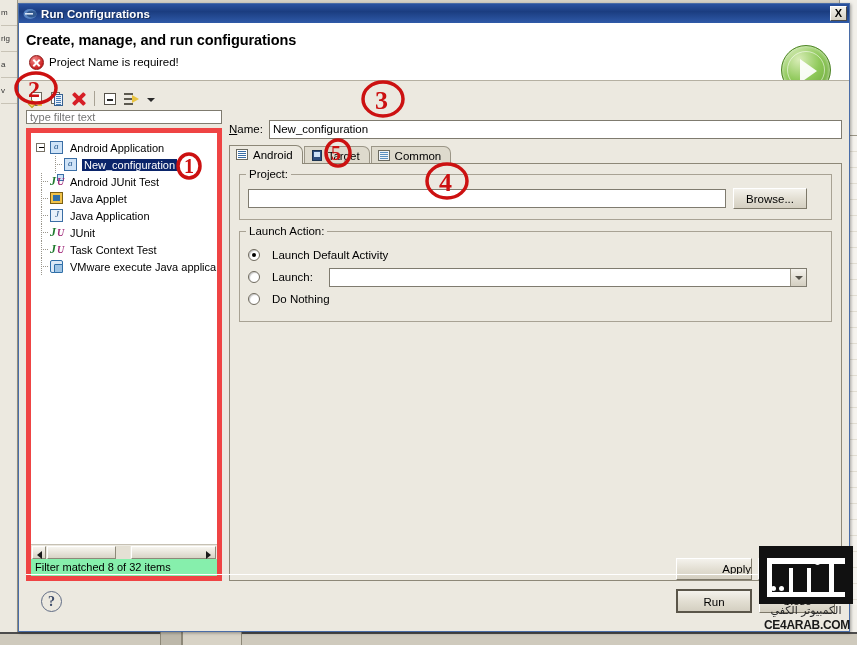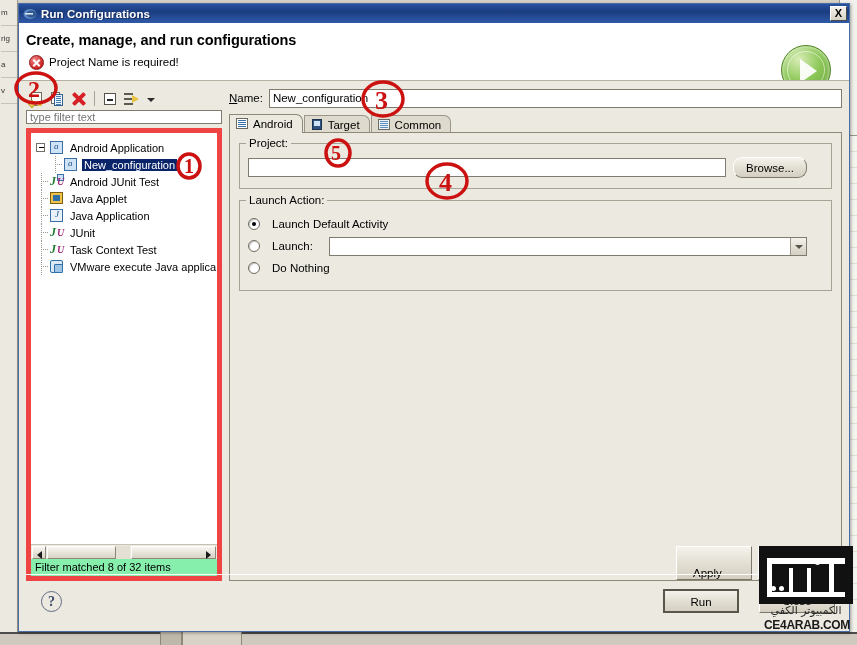--- a/index.html
+++ b/index.html
@@ -242,21 +242,21 @@
   .sb-thumb{position:absolute;left:0;top:0;height:13px;width:83%;
     background:linear-gradient(to bottom,#f7f5ef,#d8d3c6);
     border:1px solid #8d8878;border-top-color:#fff;border-left-color:#fff;cursor:pointer;}
   .tree-status {
     height: 17px; line-height:16px; padding-left:4px; font-size:11px; color:#000;
     background:#86efac; flex:none;
   }
 
   
   .right { flex: 1; display: flex; flex-direction: column; }
-  .name-row { display:flex; align-items:center; height: 22px; }
+  .name-row { display:flex; align-items:center; height: 22px; margin-top: 31px; }
   .name-label { font-size:11.5px; color:#000; margin-right:6px; }
   .name-label u { text-decoration: underline; }
   .name-input {
     flex:1; height:19px; background:#ffffff;
     border:1px solid #7f7b6f; font-size:11.5px; color:#000;
     padding: 1px 3px; font-family:"Liberation Sans", sans-serif;
   }
 
   .tabs { display:flex; align-items:flex-end; height:19px; margin-top:5px; }
   .tab {
@@ -297,21 +297,21 @@
   .proj-input {
     flex:1; height:19px; background:#ffffff; border:1px solid #7f7b6f;
     font-size:11.5px; padding:1px 3px; font-family:"Liberation Sans", sans-serif;
   }
   .btn {
     background: linear-gradient(to bottom,#f4f2ec 0%,#e3dfd3 50%,#d4cfc1 100%);
     border:1px solid #7d7869; border-top-color:#ffffff; border-left-color:#ffffff;
     font-size:11.5px; color:#000; padding: 3px 9px; cursor:pointer;
     font-family:"Liberation Sans", sans-serif; white-space:nowrap;
   }
-  .btn.browse { height:21px; padding: 0 12px; border-radius: 9px; }
+  .btn.browse { height:21px; padding: 0 12px; }
 
   .radio-row { display:flex; align-items:center; height:20px; gap:12px; margin-bottom:2px; }
   .radio {
     width:12px;height:12px;border-radius:50%;
     background:#ffffff; border:1px solid #6f6a5e;
     box-shadow: inset 1px 1px 1px rgba(0,0,0,.22);
     position:relative; flex:none; cursor:pointer;
   }
   .radio.checked:after{
     content:"";position:absolute;left:3px;top:3px;width:4px;height:4px;
@@ -327,37 +327,37 @@
     width:16px; background:linear-gradient(to bottom,#f4f2ec,#d4cfc1);
     border-left:1px solid #9b9687; position:relative;
   }
   .combo-btn:after{content:"";position:absolute;left:4px;top:7px;width:0;height:0;
     border-left:4px solid transparent;border-right:4px solid transparent;border-top:4px solid #55524a;}
 
   
   .apply-row {
     position:absolute; right:7px; bottom:0; display:flex; gap:6px;
   }
-  .apply-btn { width:76px; text-align:left; height:22px; padding:16px; line-height:20px;}
+  .apply-btn { width:76px; text-align:right; height:22px; padding:0; line-height:20px;}
   .footer-sep {
     position:absolute; left:7px; right:7px; bottom:56px; height:1px;
     background:#b5b0a2; border-bottom:1px solid #ffffff;
   }
   .footer {
     position:absolute; left:0; right:0; bottom:0; height:56px;
   }
   .help-btn {
     position:absolute; left:22px; top:16px; width:21px; height:21px;
     border-radius:50%; border:1px solid #5f6b84; background:#ece9e0;
     color:#3c4a68; font-size:14px; font-weight:bold;
     display:flex;align-items:center;justify-content:center; cursor:pointer;
     font-family:"Liberation Serif", serif;
   }
   .footer-btns {
-    position:absolute; right:14px; top:14px; display:flex; gap:20px;margin-left:44px;
+    position:absolute; right:14px; top:14px; display:flex; gap:7px;margin-left:44px;
   }
   .run-btn { width:76px; text-align:center; height:24px; padding:0; line-height:22px;
     border:2px solid #5a5549; }
   .close-btn { width:76px; text-align:center; height:24px; padding:0; line-height:22px; }
 
   
   .ann {
     position:absolute; color:#cc1111; font-weight:bold;
     font-family:"Liberation Serif", serif;
     pointer-events:none; z-index:50;

